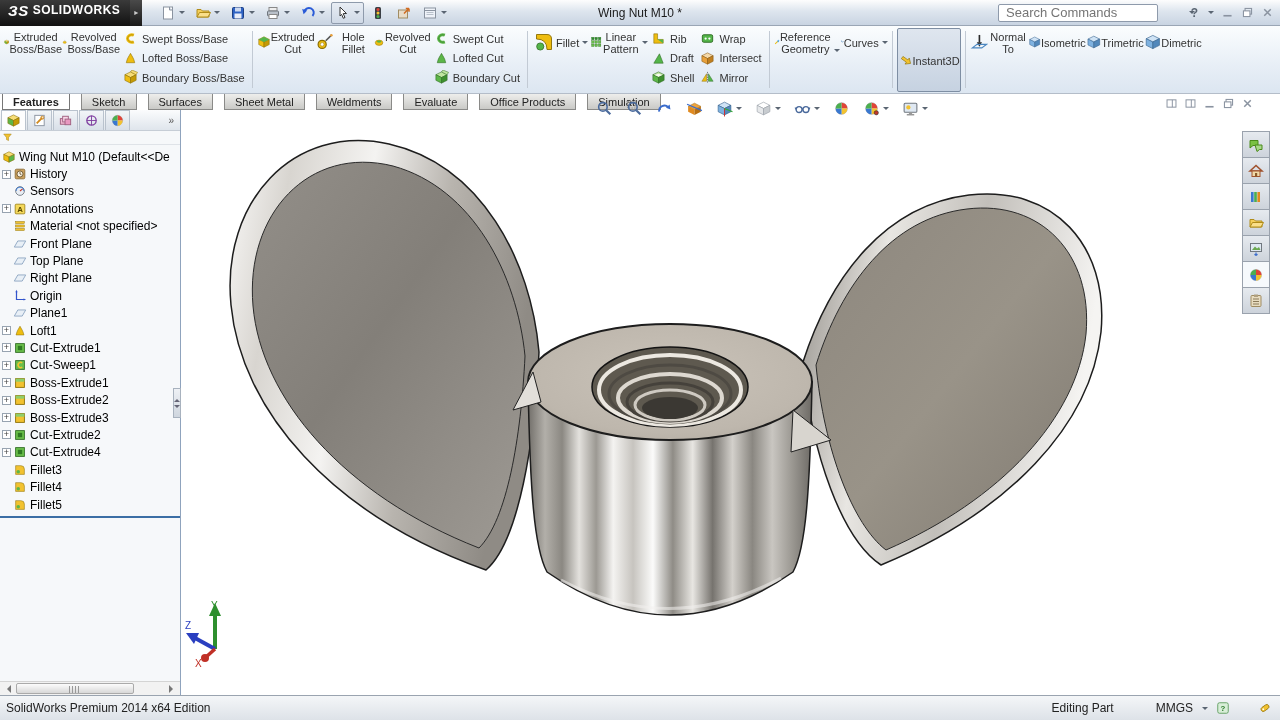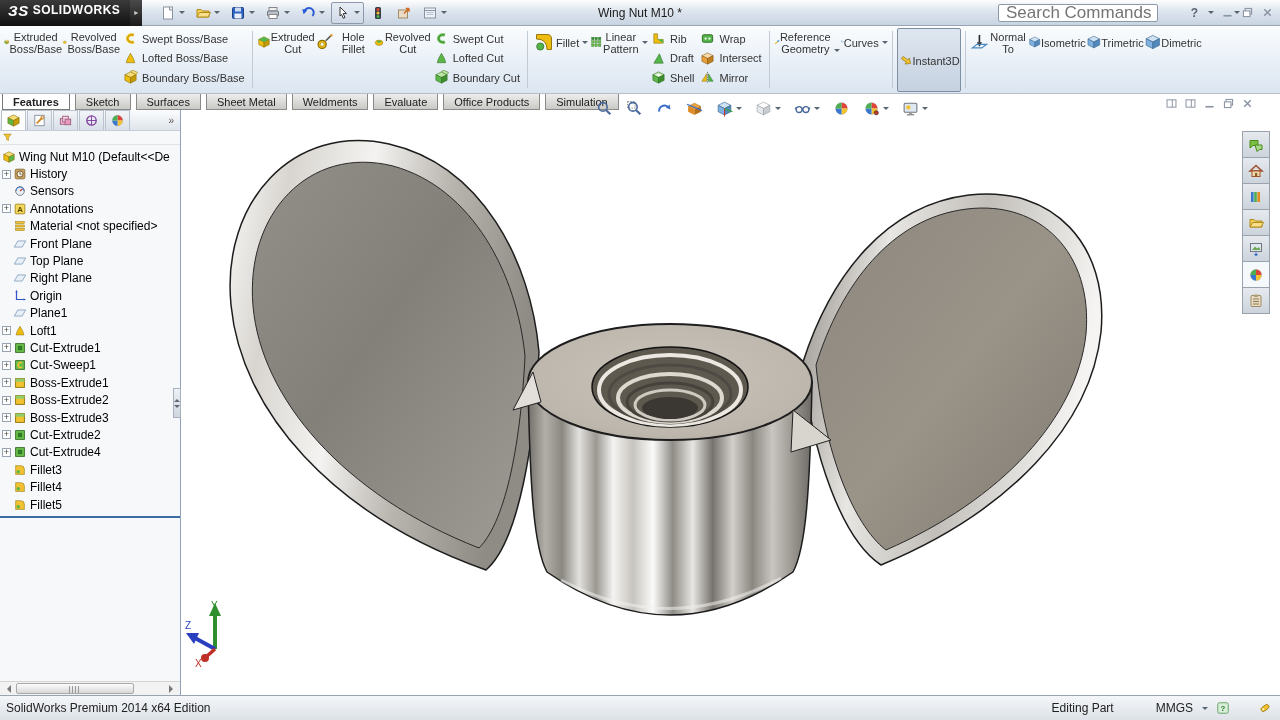--- a/index.html
+++ b/index.html
@@ -13,37 +13,37 @@
 .logo-text{font-weight:bold;font-size:12px}
 .logo-fly{height:26px;width:12px;background:linear-gradient(#4a4a4a,#1a1a1a);color:#ccc;display:flex;align-items:center;justify-content:center;font-size:8px;margin-right:14px}
 .qat{display:flex;align-items:center;gap:2px}
 .qbtn{display:flex;align-items:center;padding:2px 3px;border:1px solid transparent;border-radius:2px}
 .qbtn.pressed{background:linear-gradient(#e8edf4,#cfd9e6);border-color:#8e9aab}
 .qbtn .icon{width:16px;height:16px}
 .car{width:0;height:0;border:3px solid transparent;border-top-color:#5a6572;margin-left:3px;margin-top:3px}
 .wtitle{position:absolute;left:50%;transform:translateX(-50%);font-size:12px;color:#1a1a1a;white-space:nowrap}
 .search{position:absolute;right:122px;display:flex;align-items:center;height:18px;width:160px;background:#fff;border:1px solid #8e9aab;border-radius:2px;padding:0 3px}
 .search .icon{width:14px;height:14px}
-.search input{flex:1;border:none;outline:none;font-size:17px;color:#777;padding:0 4px;background:transparent}
+.search input{flex:1;border:none;outline:none;font-size:13px;color:#777;padding:0 4px;background:transparent}
 .tb-right{position:absolute;right:6px;display:flex;align-items:center;gap:7px}
 .tb-right .icon{width:13px;height:13px}
 .helpq{color:#5a6572;font-size:12px;font-weight:bold}
 
 .ribbon{position:absolute;left:0;top:26px;width:1280px;height:68px;background:linear-gradient(#fbfdfe,#e7eef6 60%,#dce6f1);border-bottom:1px solid #b4bdc9;display:flex;align-items:stretch;padding:1px 2px;z-index:25}
 .rgroup{display:flex;align-items:flex-start;padding:1px 2px}
 .rsep{width:1px;background:#c2cad4;margin:4px 2px;align-self:stretch}
 .rbig{display:flex;flex-direction:row;align-items:center;width:58px;padding-top:2px;color:#333;text-align:center}
 .rbig .bigicon{width:24px;height:24px;margin-bottom:1px}
 .rbig .blabel{font-size:11px;line-height:12px}
 .rbig.pressed{background:linear-gradient(#dfe6ef,#c6d2e1);border:1px solid #7e8ea3;border-radius:2px;height:64px;justify-content:flex-start}
 .rstack{display:flex;flex-direction:column;justify-content:space-between;height:60px;padding:2px 3px}
 .rsmall{display:flex;align-items:center;height:17px;color:#333;white-space:nowrap}
 .rsmall .icon{width:15px;height:15px;margin-right:4px}
 
-.tabrow{position:absolute;left:2px;top:94px;display:flex;gap:5px;z-index:20}
+.tabrow{position:absolute;left:2px;top:94px;display:flex;gap:11px;z-index:20}
 .ctab{height:16px;padding:1px 10px;font-size:11px;color:#222;background:linear-gradient(#eeeeec,#c9c9c6);border:1px solid #8a8a88;border-top:none;display:flex;align-items:center}
 .ctab.active{background:#fff;font-weight:bold;border-color:#777}
 .hud{position:absolute;left:592px;top:97px;display:flex;align-items:center;gap:5px;z-index:20}
 .hud .icon{width:17px;height:17px}
 .docctl{position:absolute;right:26px;top:97px;display:flex;align-items:center;gap:6px;z-index:20}
 .docctl .icon{width:13px;height:13px}
 
 .panel{position:absolute;left:0;top:110px;width:181px;bottom:25px;background:#f6f8fa;border-right:1px solid #8fa3bd;z-index:10}
 .ptabs{height:21px;display:flex;align-items:stretch;background:linear-gradient(#fbfcfd,#dfe5ec);border-bottom:1px solid #c6cdd6;padding-left:1px}
 .ptab{width:25px;display:flex;align-items:center;justify-content:center;border:1px solid #b9c2cd;border-bottom:none;background:linear-gradient(#f2f5f8,#d8dfe8);margin-right:1px}

